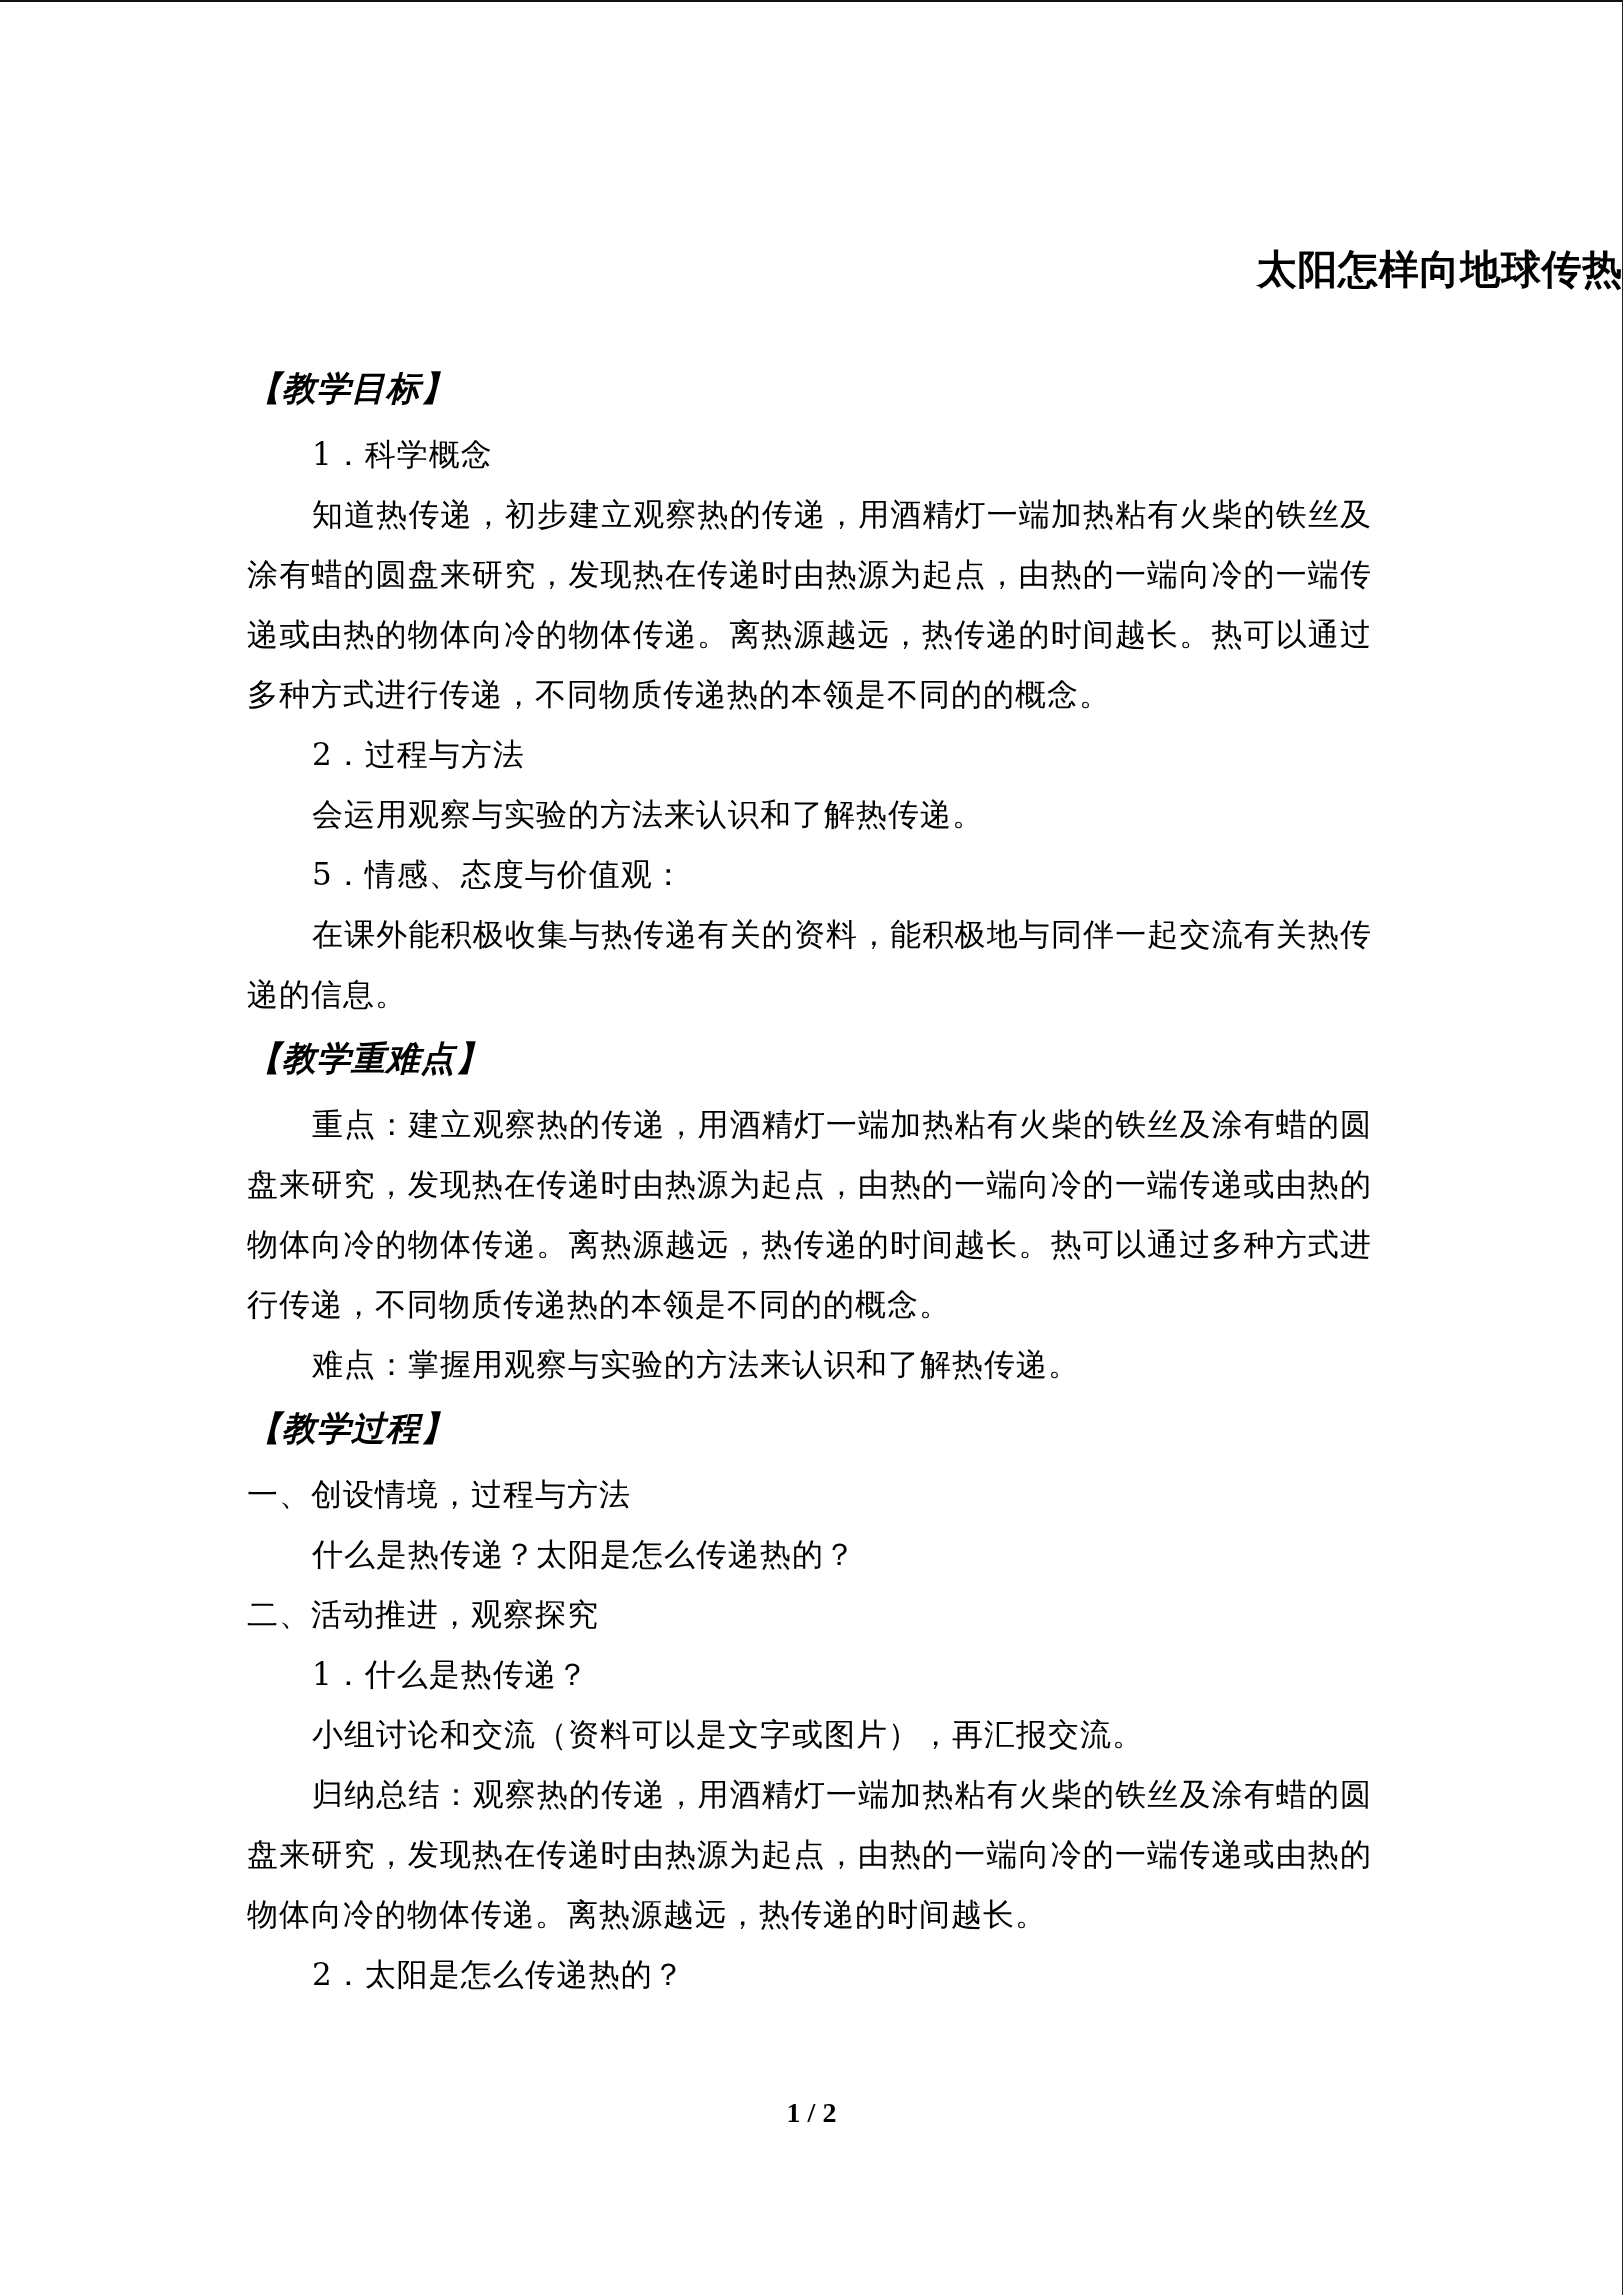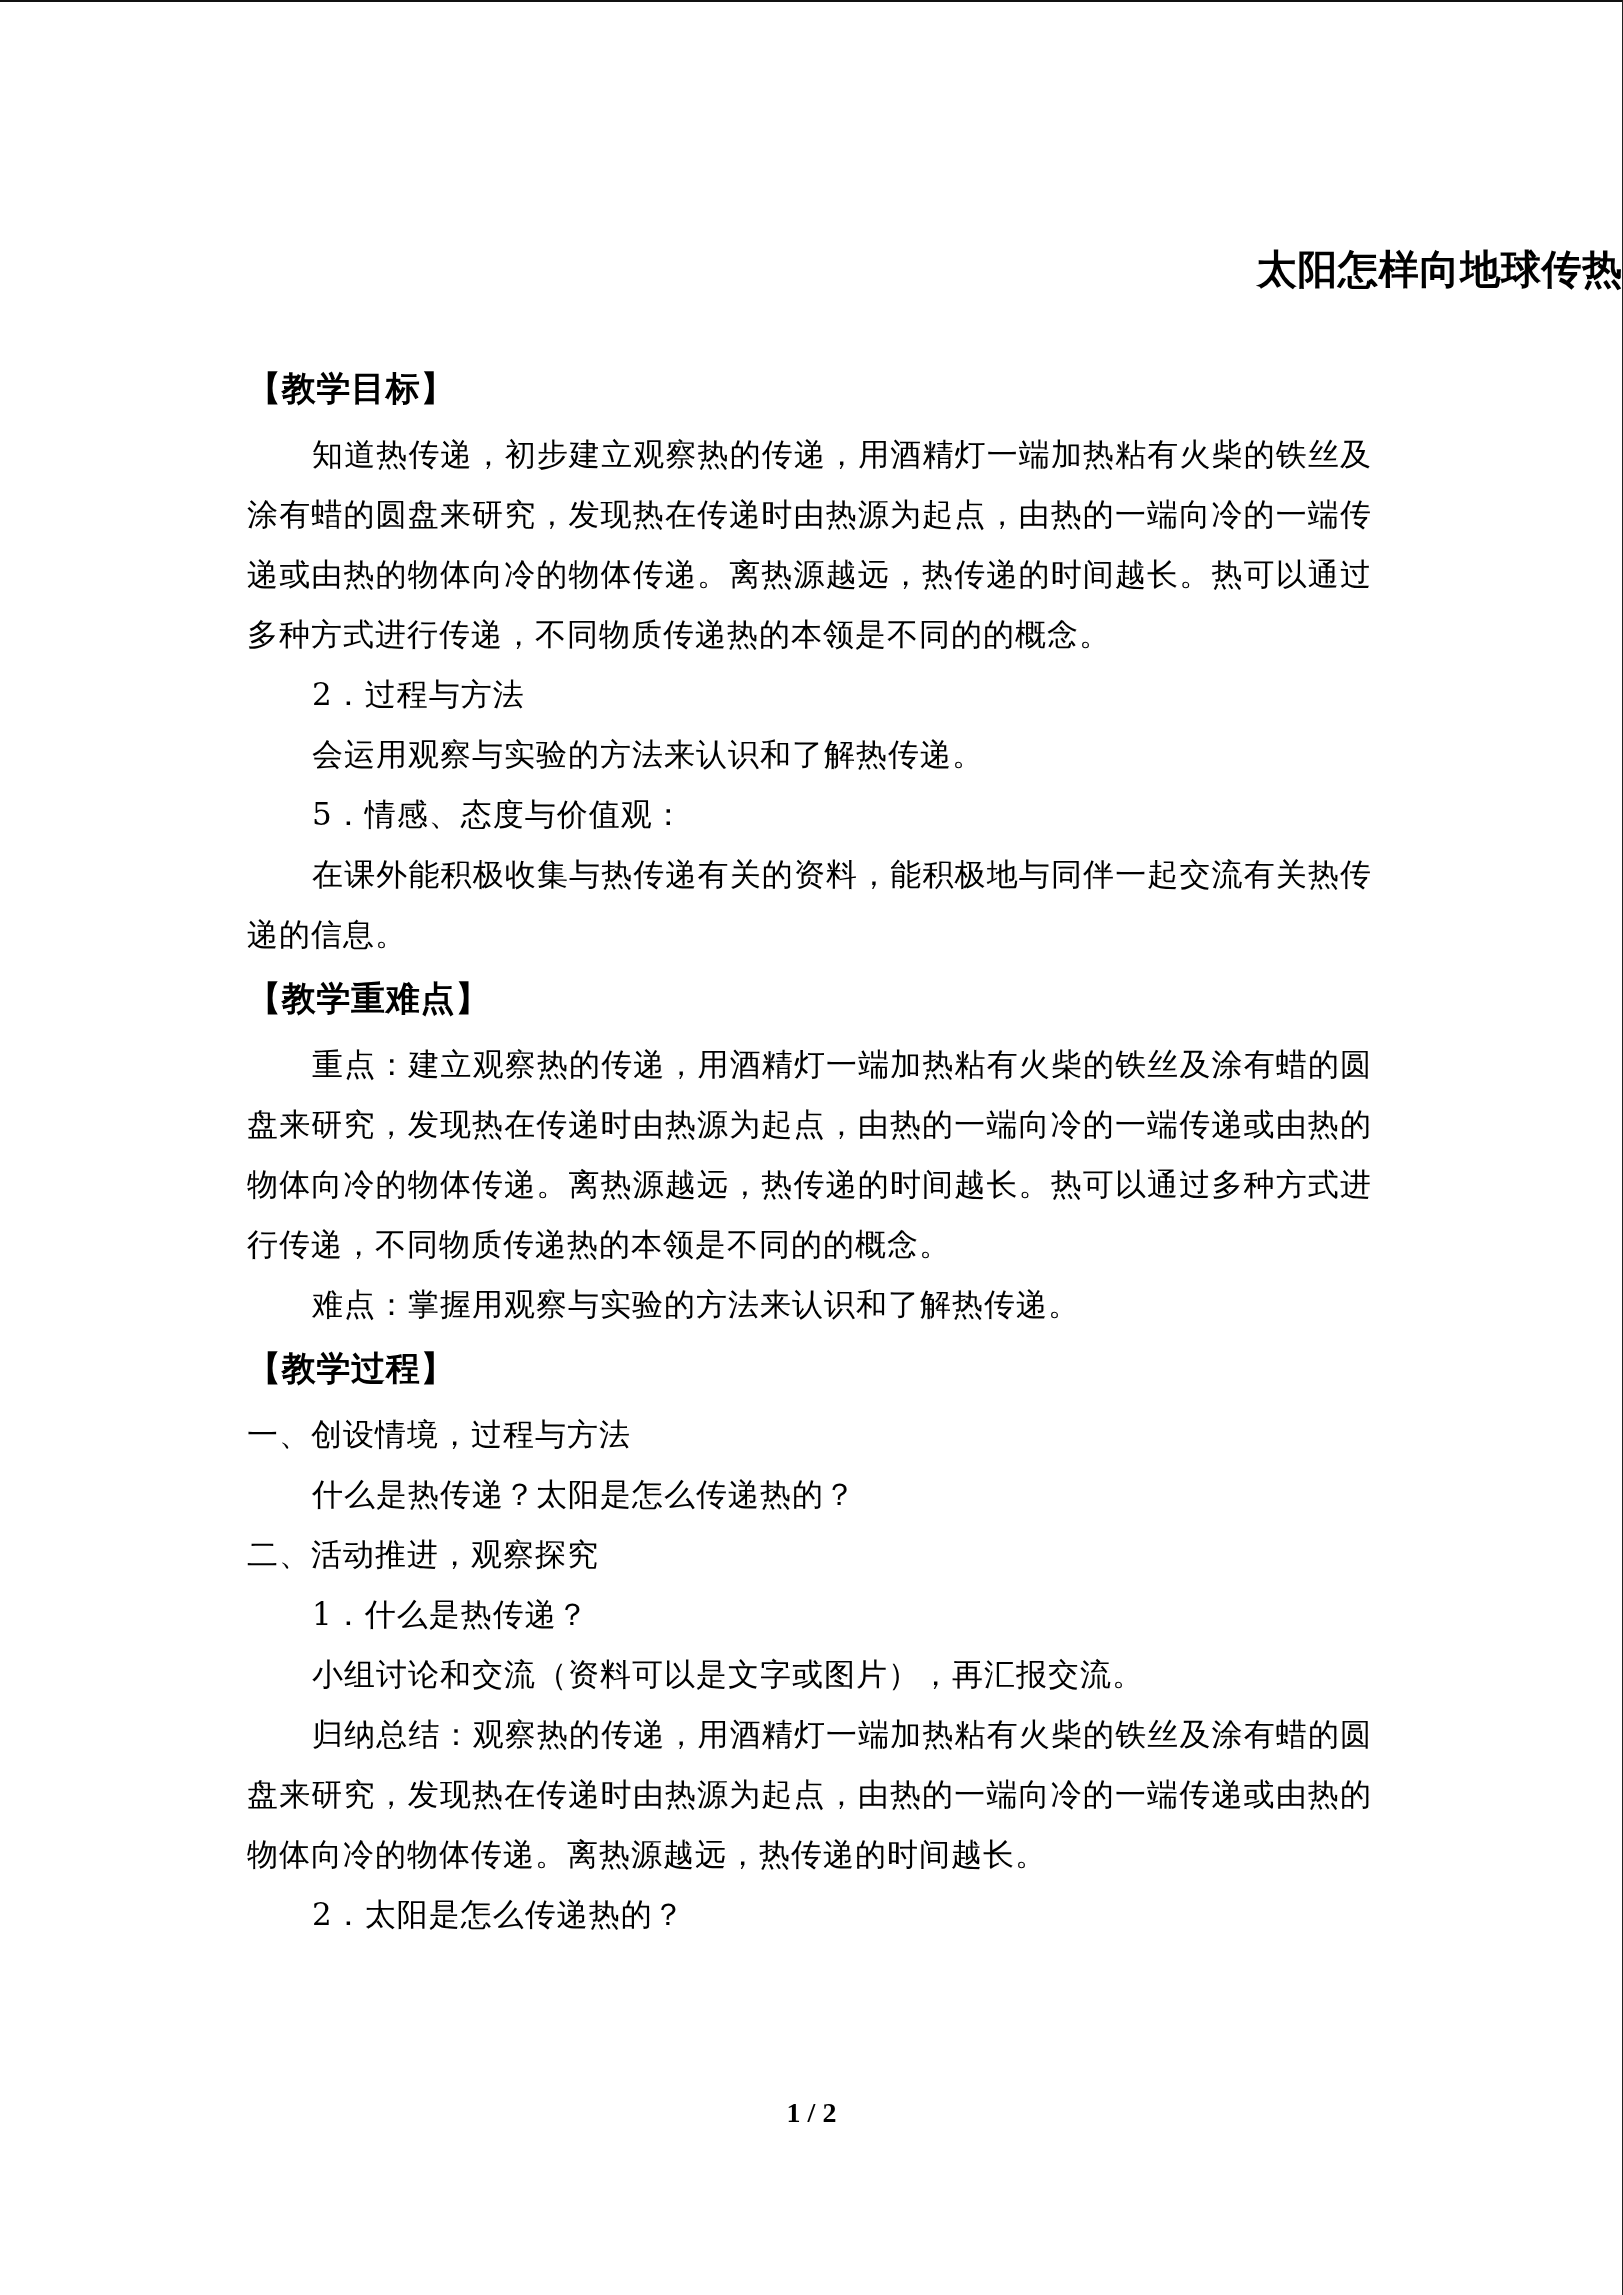--- a/index.html
+++ b/index.html
@@ -42,20 +42,21 @@
       left: 247px;
       width: 1125px;
     }
     .heading {
       font-family: "DejaVu Sans", "Liberation Sans", sans-serif;
       font-weight: bold;
       font-size: 34px;
       line-height: 63px;
       margin: 0;
       letter-spacing: 0.7px;
+      font-style: italic;
     }
     .heading.h-first { margin-bottom: 4.1px; }
     .heading.h-mid { margin-top: 2.7px; margin-bottom: 4.1px; }
     .para {
       font-family: "DejaVu Serif", "Liberation Serif", serif;
       font-size: 31px;
       line-height: 60px;
       margin: 0;
       text-align: justify;
       text-justify: inter-character;
@@ -79,20 +80,21 @@
 <body>
 
 <div class="page">
 
   <h1 class="title">太阳怎样向地球传热</h1>
 
   <div class="content">
 
     <section>
       <h2 class="heading h-first">【教学目标】</h2>
+      <p class="para indent">1．科学概念</p>
       <p class="para indent">知道热传递，初步建立观察热的传递，用酒精灯一端加热粘有火柴的铁丝及涂有蜡的圆盘来研究，发现热在传递时由热源为起点，由热的一端向冷的一端传递或由热的物体向冷的物体传递。离热源越远，热传递的时间越长。热可以通过多种方式进行传递，不同物质传递热的本领是不同的的概念。</p>
       <p class="para indent">2．过程与方法</p>
       <p class="para indent">会运用观察与实验的方法来认识和了解热传递。</p>
       <p class="para indent">5．情感、态度与价值观：</p>
       <p class="para indent">在课外能积极收集与热传递有关的资料，能积极地与同伴一起交流有关热传递的信息。</p>
     </section>
 
     <section>
       <h2 class="heading h-mid">【教学重难点】</h2>
       <p class="para indent">重点：建立观察热的传递，用酒精灯一端加热粘有火柴的铁丝及涂有蜡的圆盘来研究，发现热在传递时由热源为起点，由热的一端向冷的一端传递或由热的物体向冷的物体传递。离热源越远，热传递的时间越长。热可以通过多种方式进行传递，不同物质传递热的本领是不同的的概念。</p>

